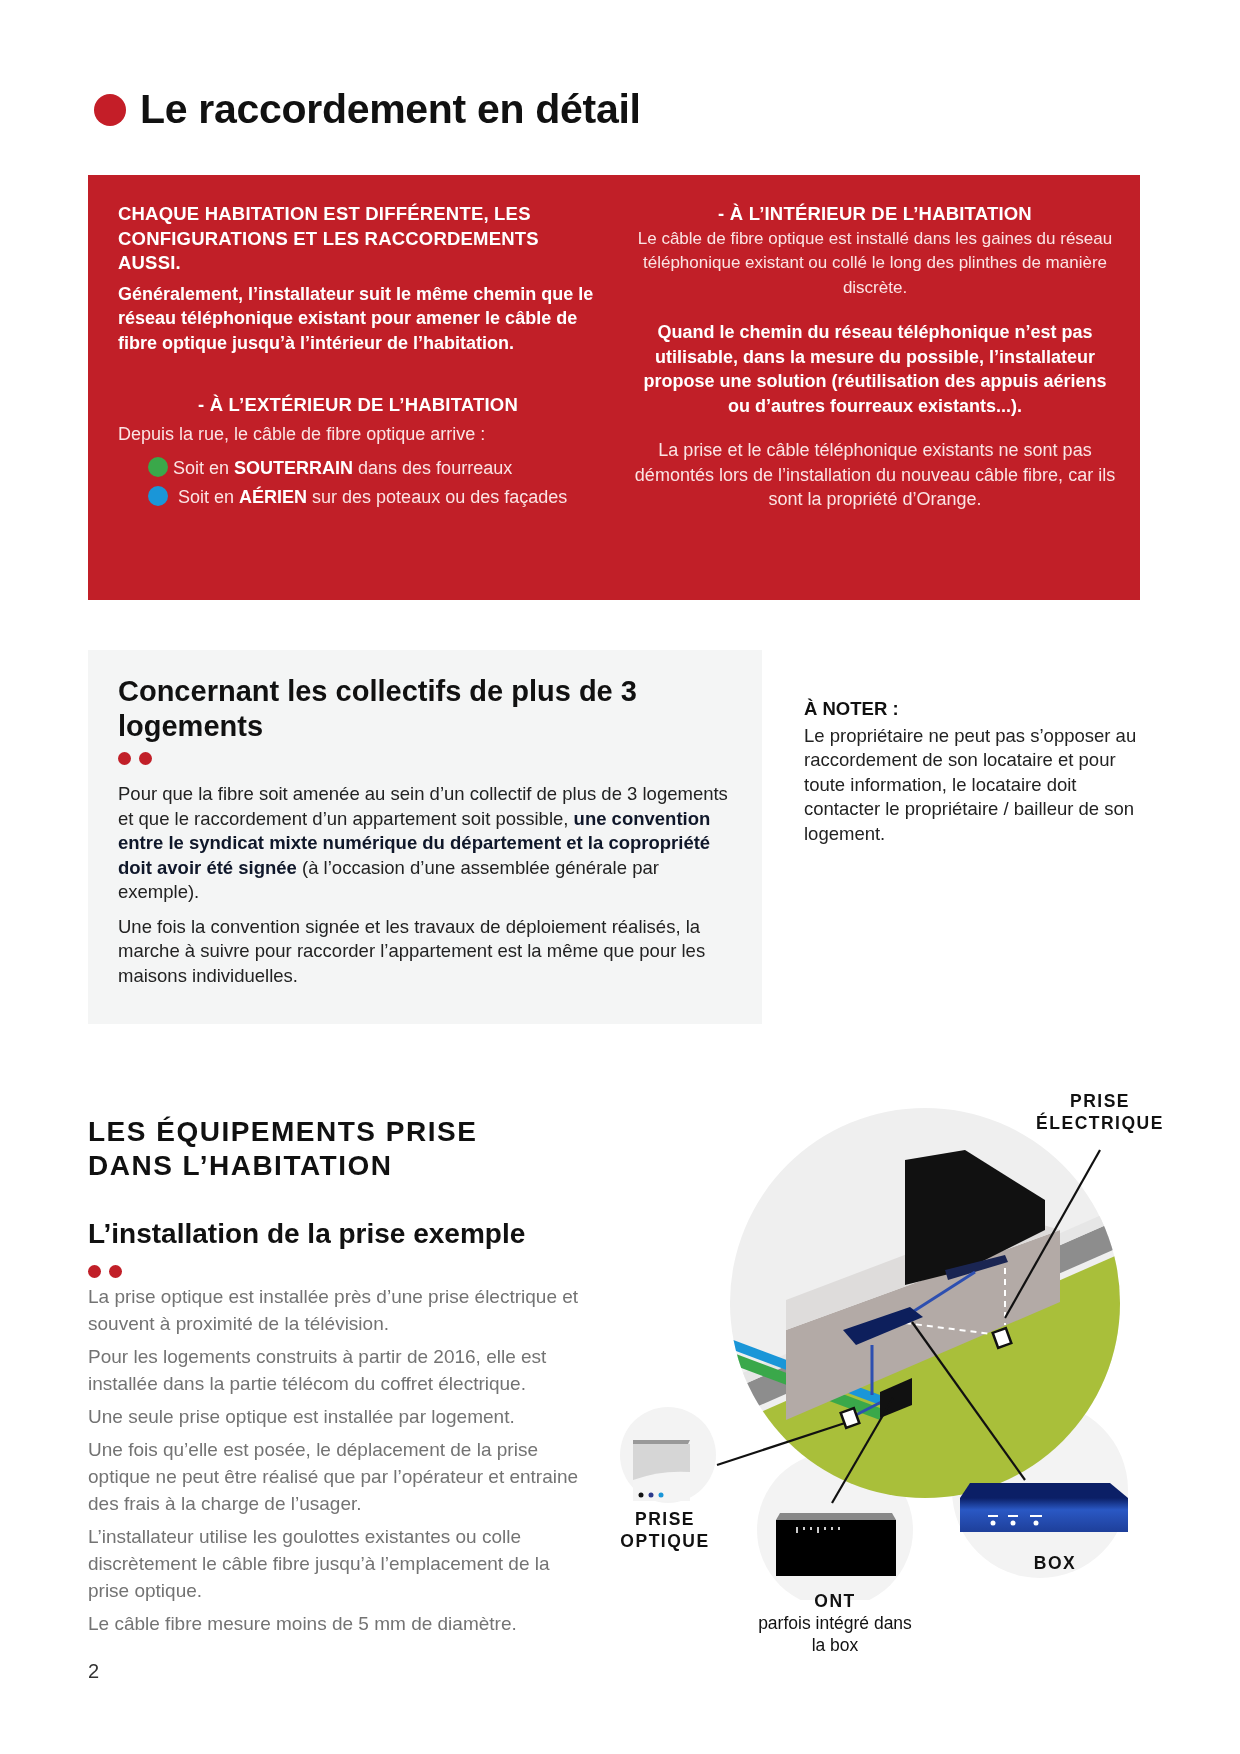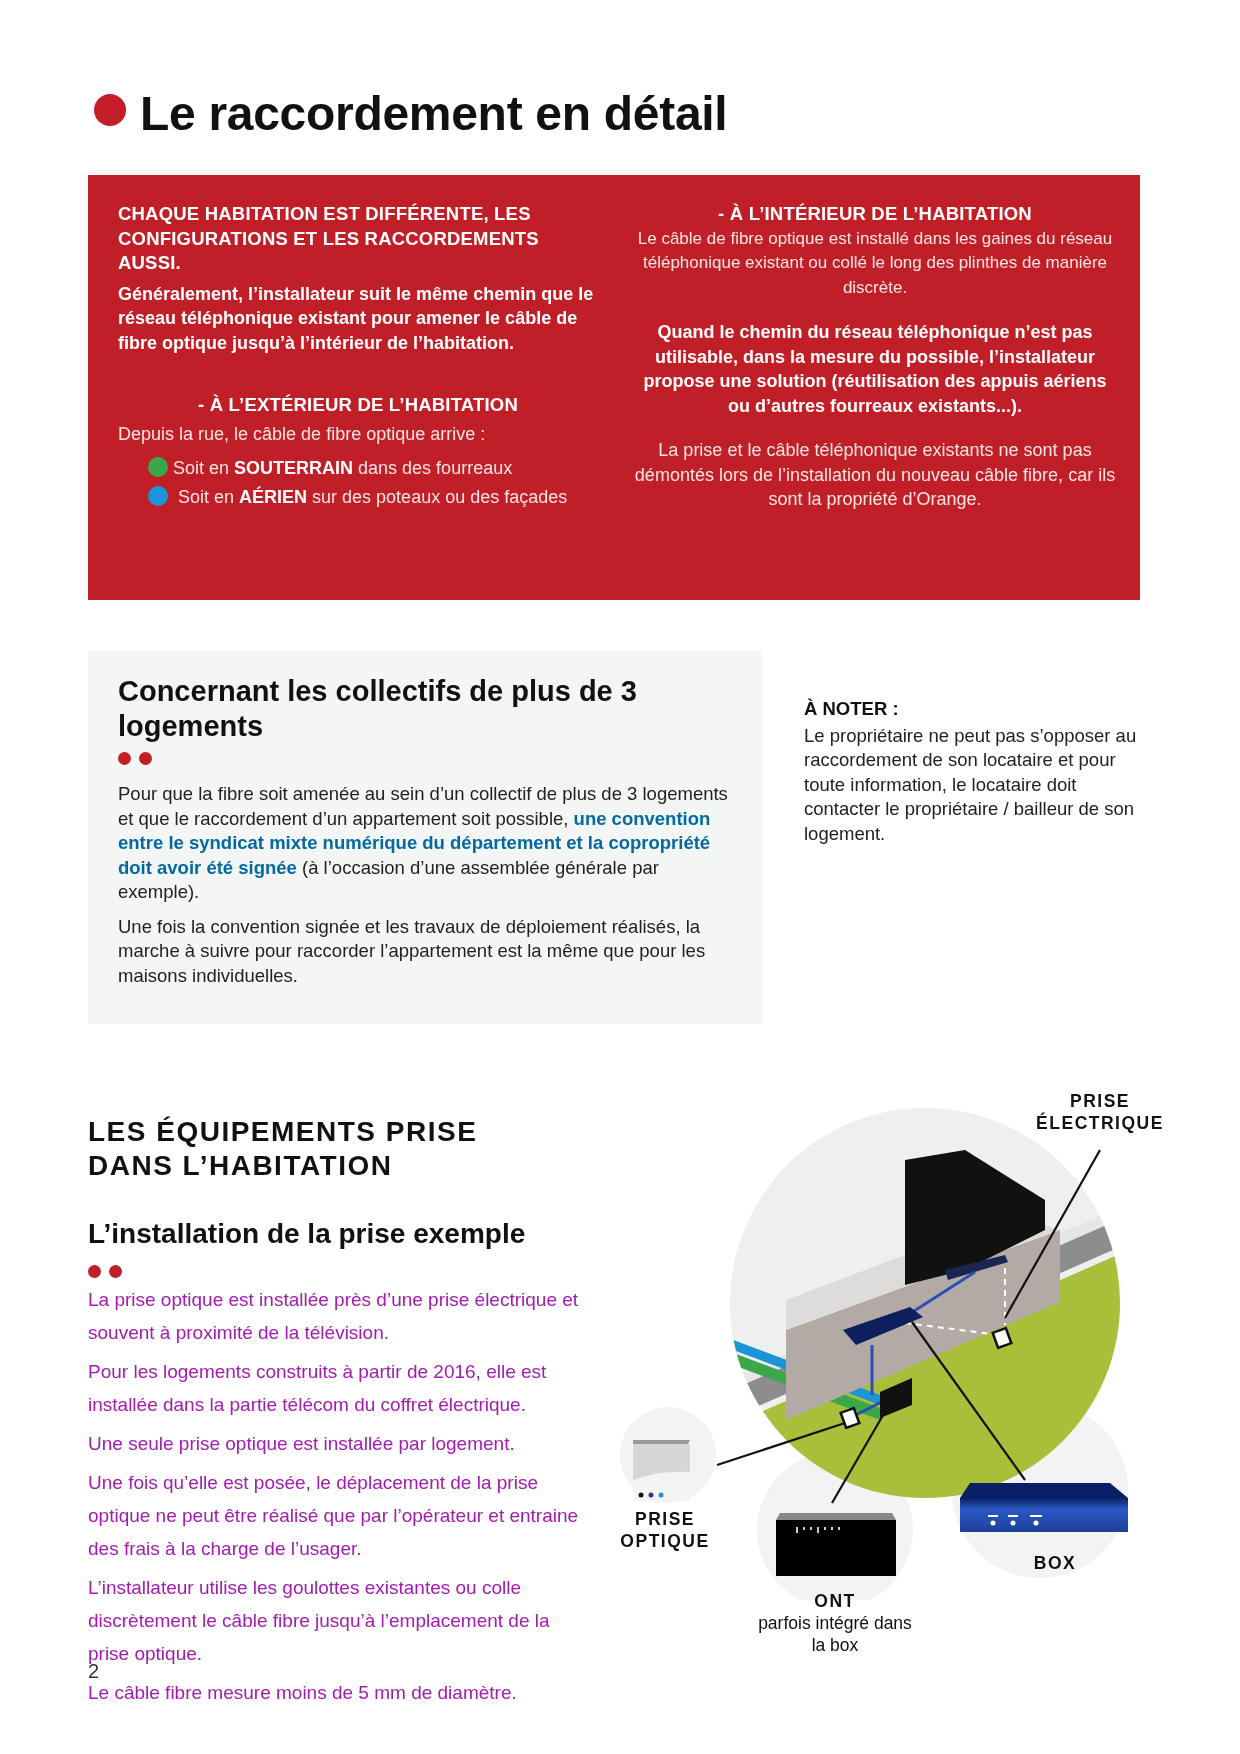--- a/index.html
+++ b/index.html
@@ -2,21 +2,21 @@
 <html><head>
 <meta charset="utf-8">
 <style>
   html, body { margin: 0; padding: 0; background: #ffffff; }
   body { width: 1240px; height: 1754px; position: relative; overflow: hidden;
          font-family: "Liberation Sans", "DejaVu Sans", sans-serif; color: #1a1a1a; }
   .abs { position: absolute; }
 
   
   .title-dot { left: 94px; top: 94px; width: 32px; height: 32px; border-radius: 50%; background: #c41e28; }
-  .page-title { left: 140px; top: 86px; font-size: 48px; font-weight: bold; color: #111; letter-spacing: -0.3px; }
+  .page-title { left: 140px; top: 86px; font-size: 41px; font-weight: bold; color: #111; letter-spacing: -0.3px; }
 
   
   .red-box { left: 88px; top: 175px; width: 1052px; height: 425px; background: #c11f28; color: #fff; }
   .red-col { position: absolute; top: 27px; font-size: 18px; line-height: 24.5px; }
   .red-col.left { left: 30px; width: 480px; }
   .red-col.right { left: 542px; width: 490px; text-align: center; }
   .caps { font-weight: bold; font-size: 18.5px; letter-spacing: 0.2px; line-height: 24.5px; }
   .bold { font-weight: bold; }
   .light { color: #fbe4e4; }
   .mt6 { margin-top: 6px; }
@@ -24,30 +24,30 @@
   .bullet-list { margin: 10px 0 0 30px; padding: 0; list-style: none; }
   .bullet-list li { margin-bottom: 4px; }
   .dot { display: inline-block; width: 20px; height: 20px; border-radius: 50%; vertical-align: -3px; margin-right: 5px; }
 
   
   .grey-box { left: 88px; top: 650px; width: 674px; height: 374px; background: #f4f5f5; }
   .grey-title { position: absolute; left: 30px; top: 24px; width: 560px; font-size: 29px; font-weight: bold; line-height: 35px; color: #111; }
   .two-dots { position: absolute; display: flex; gap: 8px; }
   .two-dots span { width: 13px; height: 13px; border-radius: 50%; background: #c11f28; display: block; }
   .grey-body { position: absolute; left: 30px; top: 132px; width: 620px; font-size: 18.5px; line-height: 24.5px; color: #222; }
-  .red-bold { color: #0369a1; font-weight: bold; }
+  .red-bold { color: #0f172a; font-weight: bold; }
 
   
   .note { left: 804px; top: 662px; width: 350px; font-size: 18.5px; line-height: 24.5px; color: #222; margin-top: 35px; }
   .note-head { font-weight: bold; font-size: 18.5px; color: #111; margin-bottom: 2px; }
 
   
   .eq-title { left: 88px; top: 1115px; font-size: 28px; font-weight: bold; letter-spacing: 1.5px; line-height: 34px; color: #111; }
   .sub-title { left: 88px; top: 1218px; font-size: 28px; font-weight: bold; color: #111; }
-  .eq-body { left: 88px; top: 1283px; width: 500px; font-size: 19px; line-height: 33px; color: #a21caf; }
+  .eq-body { left: 88px; top: 1283px; width: 500px; font-size: 19px; line-height: 27px; color: #737373; }
   .eq-body p { margin: 0 0 6px 0; }
   .page-num { left: 88px; top: 1660px; font-size: 20px; color: #333; }
 
   
   .lbl { position: absolute; font-weight: bold; font-size: 17.5px; letter-spacing: 1.5px; text-align: center; line-height: 22px; color: #111; }
   .lbl-sub { font-weight: normal; letter-spacing: 0; font-size: 17.5px; line-height: 22px; }
 </style>
 </head>
 <body>
 

